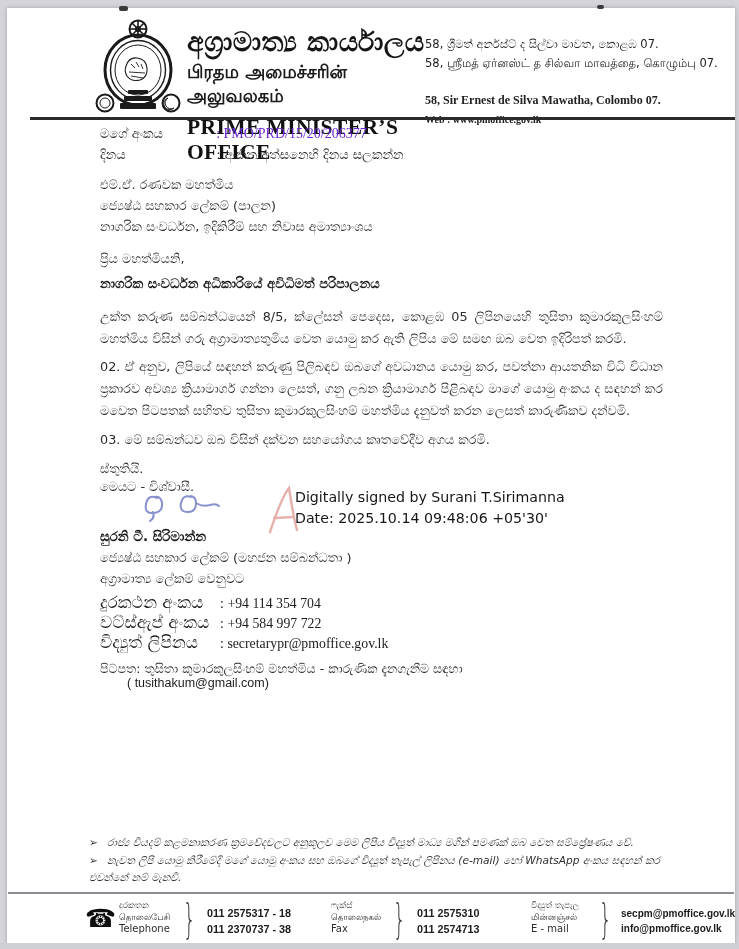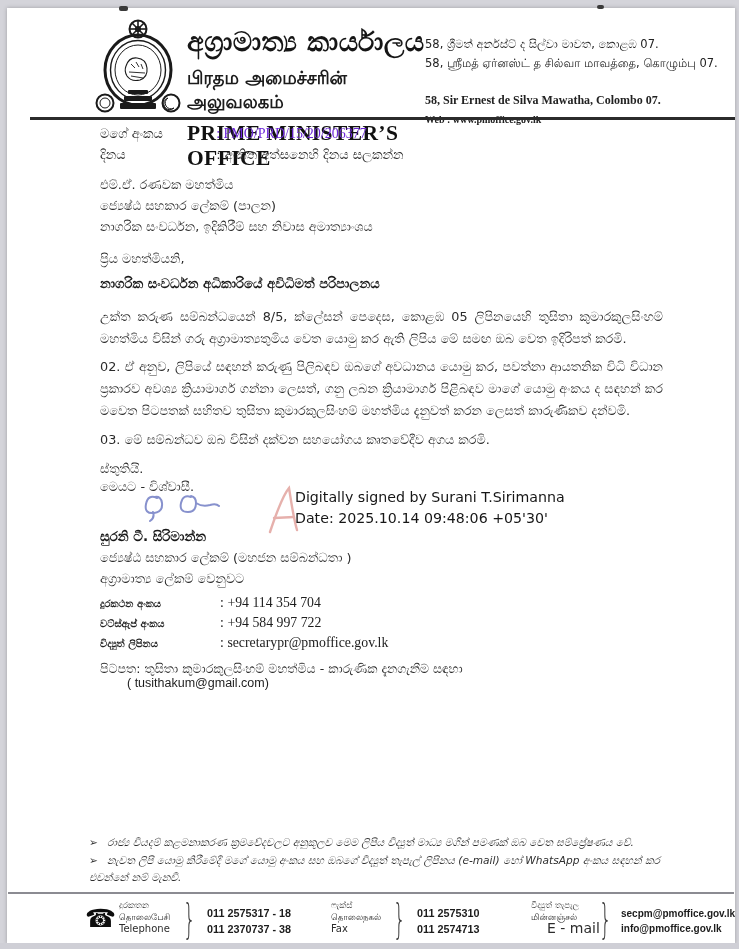--- a/index.html
+++ b/index.html
@@ -4,41 +4,41 @@
 <style>
   html,body{margin:0;padding:0;}
   body{background:#d8d8de;font-family:"DejaVu Sans",sans-serif;}
   #stage{position:relative;width:739px;height:949px;background:#d4d4da;overflow:hidden;}
   .page{position:absolute;left:7px;top:8px;width:728px;height:936px;background:#ffffff;box-shadow:0 0 4px rgba(0,0,0,.25);}
   .abs{position:absolute;}
   .scan-mark{position:absolute;background:#3a3a3a;border-radius:2px;}
 
   
   .title-si{font-size:27px;font-weight:bold;color:#161616;letter-spacing:.5px;}
-  .title-ta{font-size:18px;font-weight:bold;color:#1b1b1b;margin-top:9px;}
+  .title-ta{font-size:18px;font-weight:bold;color:#1b1b1b;margin-top:3px;}
   .title-en{font-family:"Liberation Serif",serif;font-size:21.5px;font-weight:bold;color:#111;margin-top:6px;letter-spacing:.4px;}
   .addr{font-size:11.5px;color:#222;line-height:19px;white-space:nowrap;}
   .addr .en{font-family:"Liberation Serif",serif;font-weight:bold;font-size:12px;margin-top:18px;}
   .addr .web{font-family:"Liberation Serif",serif;font-weight:bold;font-size:10px;}
   .head-rule{position:absolute;left:23px;top:109px;width:705px;height:2.5px;background:#2b2b2b;}
 
   
   .lbl-row{position:absolute;font-size:13px;color:#262626;}
   .lbl-row .lbl{display:inline-block;width:112px;}
   .val-serif{font-family:"Liberation Serif",serif;font-size:14px;color:#6d28d9;}
   .bodytext{font-size:12.8px;color:#2a2a2a;line-height:22px;}
   .para{position:absolute;left:93px;width:563px;text-align:justify;}
   .subject{font-weight:bold;color:#1c1c1c;font-size:13.2px;}
 
   
   .digsig{font-family:"DejaVu Sans",sans-serif;font-size:14.2px;color:#161616;line-height:20.5px;white-space:nowrap;}
   .signame{font-weight:bold;font-size:13.4px;color:#1a1a1a;}
 
   
-  .contact-row .lbl{display:inline-block;width:115px;font-size:10px;color:#222;font-weight:bold;}
+  .contact-row .lbl{display:inline-block;width:115px;font-size:17px;color:#222;font-weight:normal;}
   .contact-row .val{font-family:"Liberation Serif",serif;font-size:13.8px;color:#1c1c1c;}
 
   
   .note{font-style:italic;font-size:10.6px;color:#2e2e2e;line-height:17px;}
   .note .bullet{font-style:normal;display:inline-block;width:18px;color:#333;}
 
   
   .foot-rule{position:absolute;left:1px;top:884px;width:726px;height:2px;background:#8b8b92;}
   .fgroup-labels{font-size:8.6px;color:#2c2c2c;line-height:11.5px;white-space:nowrap;}
   .fgroup-vals{font-size:10.8px;font-weight:600;color:#1c1c1c;line-height:16px;white-space:nowrap;font-family:"Liberation Sans",sans-serif;}
@@ -197,21 +197,21 @@
     </div>
     <div class="abs brace" style="left:386px;top:891px;">}</div>
     <div class="abs fgroup-vals" style="left:410px;top:897px;">
       <div>011 2575310</div>
       <div>011 2574713</div>
     </div>
 
     <div class="abs fgroup-labels" style="left:524px;top:892px;">
       <div>විද්‍යුත් තැපැල</div>
       <div>மின்னஞ்சல்</div>
-      <div style="font-size:14px;margin-left:16px;">E - mail</div>
+      <div style="font-size:10px;">E - mail</div>
     </div>
     <div class="abs brace" style="left:592px;top:891px;">}</div>
     <div class="abs fgroup-vals email" style="left:614px;top:898px;">
       <div>secpm@pmoffice.gov.lk</div>
       <div>info@pmoffice.gov.lk</div>
     </div>
 
   </div>
   <div class="bottom-strip"></div>
 </div>

